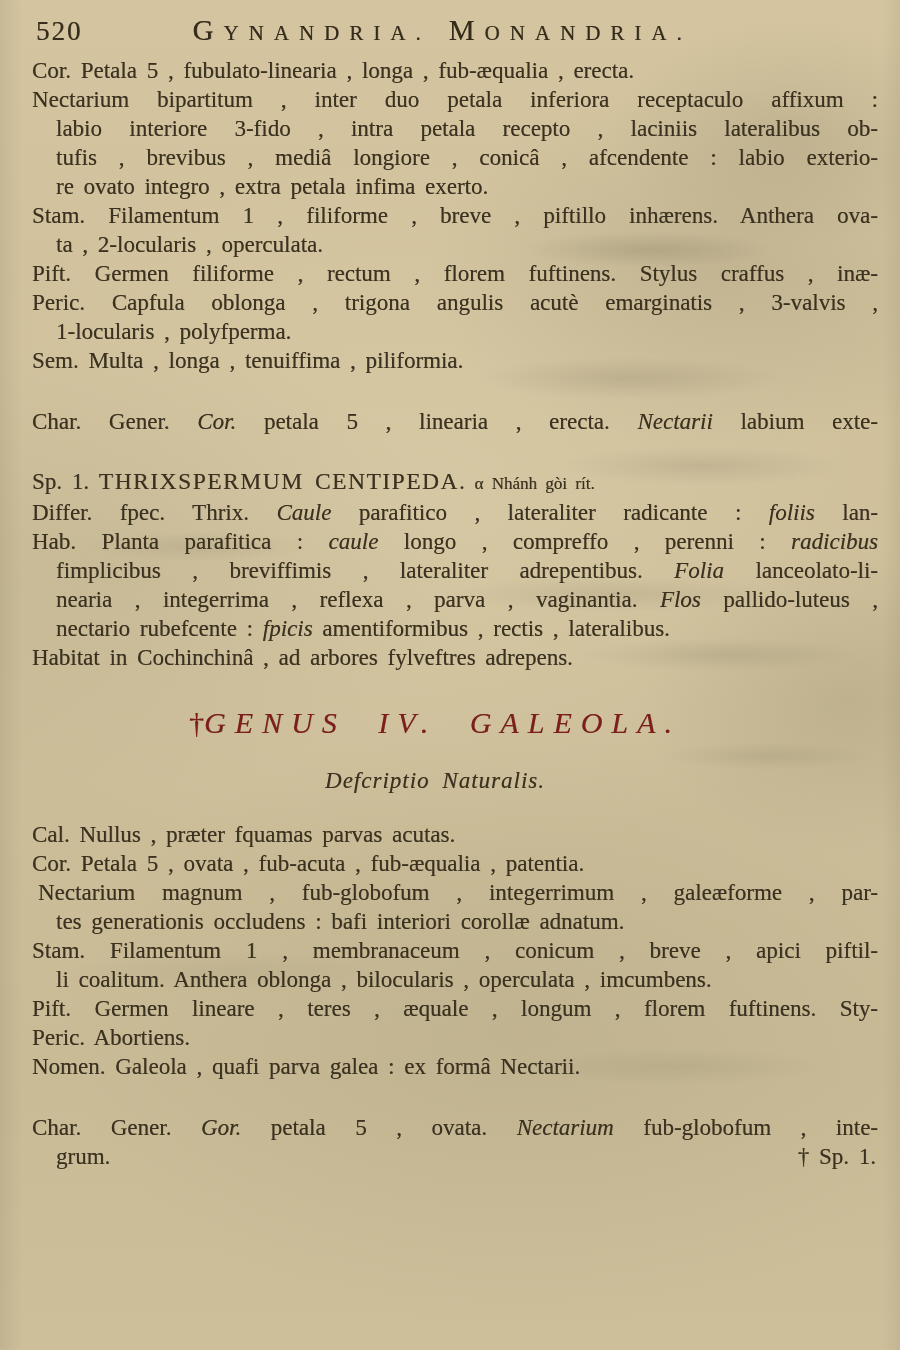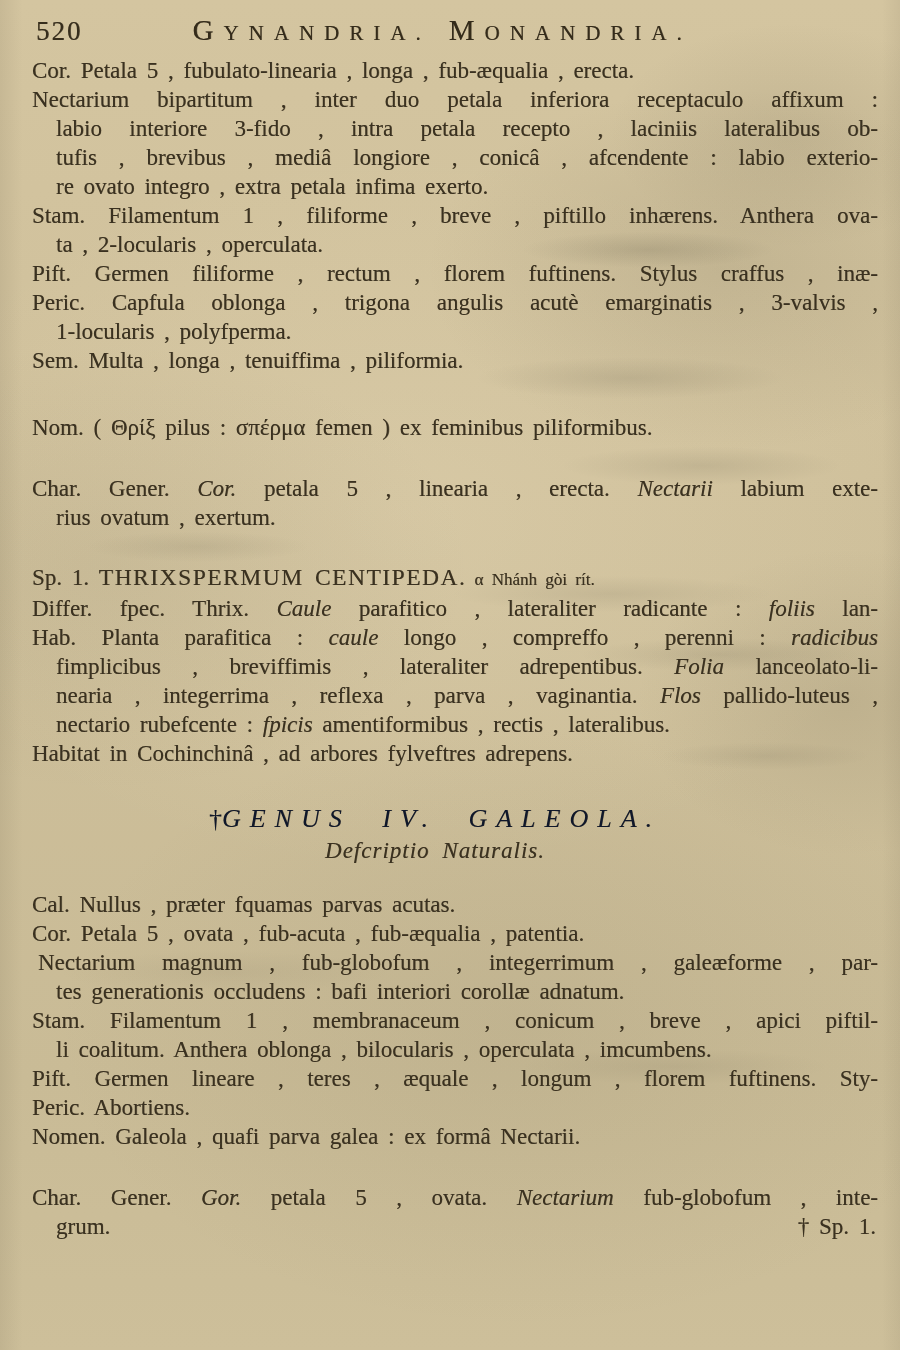--- a/index.html
+++ b/index.html
@@ -46,27 +46,27 @@
     padding:4px 22px 0 32px;
     font-size:23px;
     text-shadow:0.35px 0.35px 0.45px rgba(55,45,28,0.5);
   }
   .line{line-height:29px;min-height:29px;position:relative;word-spacing:4px;white-space:nowrap;}
   .just{white-space:normal;text-align:justify;text-align-last:justify;}
   .cont{padding-left:24px;}
   .ind{padding-left:6px;}
   .it{font-style:italic;}
   .center{text-align:center;text-align-last:center;padding-right:40px;}
-  .genus{line-height:34px;min-height:34px;font-size:26px;color:#0f172a;}
+  .genus{line-height:34px;min-height:34px;font-size:30px;color:#7f1d1d;}
   .genustext{font-style:italic;letter-spacing:9px;word-spacing:16px;}
   .subhead{line-height:30px;min-height:30px;font-size:23px;letter-spacing:1px;word-spacing:6px;}
   .spname{font-size:23.5px;letter-spacing:1.5px;}
   .vern{font-size:17px;}
   .catchword{position:absolute;right:2px;bottom:0;}
-  .g24{margin-top:24px}.g26{}.g28{margin-top:32px}
+  .g24{margin-top:24px}.g26{margin-top:26px}.g28{margin-top:32px}
   .g31{margin-top:31px}.g34{margin-top:34px}.g36{margin-top:32px}.g38{margin-top:38px}
 </style>
 </head>
 <body>
 
 <div class="stains"></div>
 
 <div class="page-head">
   <span class="pageno">520</span>
   <span class="runtitle"><span class="cap">G</span><span class="scaps">YNANDRIA.</span><span class="cap wordgap">M</span><span class="scaps">ONANDRIA.</span></span>
@@ -77,23 +77,21 @@
     <div class="line just"><span>Nectarium bipartitum , inter duo petala inferiora receptaculo affixum :</span></div>
     <div class="line cont just"><span>labio interiore 3-fido , intra petala recepto , laciniis lateralibus ob-</span></div>
     <div class="line cont just"><span>tufis , brevibus , mediâ longiore , conicâ , afcendente : labio exterio-</span></div>
     <div class="line cont"><span>re ovato integro , extra petala infima exerto.</span></div>
     <div class="line just"><span>Stam. Filamentum 1 , filiforme , breve , piftillo inhærens. Anthera ova-</span></div>
     <div class="line cont"><span>ta , 2-locularis , operculata.</span></div>
     <div class="line just"><span>Pift. Germen filiforme , rectum , florem fuftinens. Stylus craffus , inæ-</span></div>
     <div class="line just"><span>Peric. Capfula oblonga , trigona angulis acutè emarginatis , 3-valvis ,</span></div>
     <div class="line cont"><span>1-locularis , polyfperma.</span></div>
     <div class="line"><span>Sem. Multa , longa , tenuiffima , piliformia.</span></div>
-    <div class="line g38"><span>Nom. ( Θρίξ pilus : σπέρμα femen ) ex feminibus piliformibus.</span></div>
     <div class="line g28 just"><span>Char. Gener. </span><span class="it">Cor.</span><span> petala 5 , linearia , erecta. </span><span class="it">Nectarii</span><span> labium exte-</span></div>
-    <div class="line cont"><span>rius ovatum , exertum.</span></div>
     <div class="line g31"><span>Sp. 1. </span><span class="spname">THRIXSPERMUM CENTIPEDA.</span><span class="vern">  α Nhánh gòi rít.</span></div>
     <div class="line just"><span>Differ. fpec. Thrix. </span><span class="it">Caule</span><span> parafitico , lateraliter radicante : </span><span class="it">foliis</span><span> lan-</span></div>
     <div class="line just"><span>Hab. Planta parafitica : </span><span class="it">caule</span><span> longo , compreffo , perenni : </span><span class="it">radicibus</span></div>
     <div class="line cont just"><span>fimplicibus , breviffimis , lateraliter adrepentibus. </span><span class="it">Folia</span><span> lanceolato-li-</span></div>
     <div class="line cont just"><span>nearia , integerrima , reflexa , parva , vaginantia. </span><span class="it">Flos</span><span> pallido-luteus ,</span></div>
     <div class="line cont"><span>nectario rubefcente : </span><span class="it">fpicis</span><span> amentiformibus , rectis , lateralibus.</span></div>
     <div class="line"><span>Habitat in Cochinchinâ , ad arbores fylveftres adrepens.</span></div>
     <div class="line center genus g34"><span>†</span><span class="genustext">GENUS IV. GALEOLA.</span></div>
     <div class="line center subhead g26"><span class="it">Defcriptio Naturalis.</span></div>
     <div class="line g24"><span>Cal. Nullus , præter fquamas parvas acutas.</span></div>

